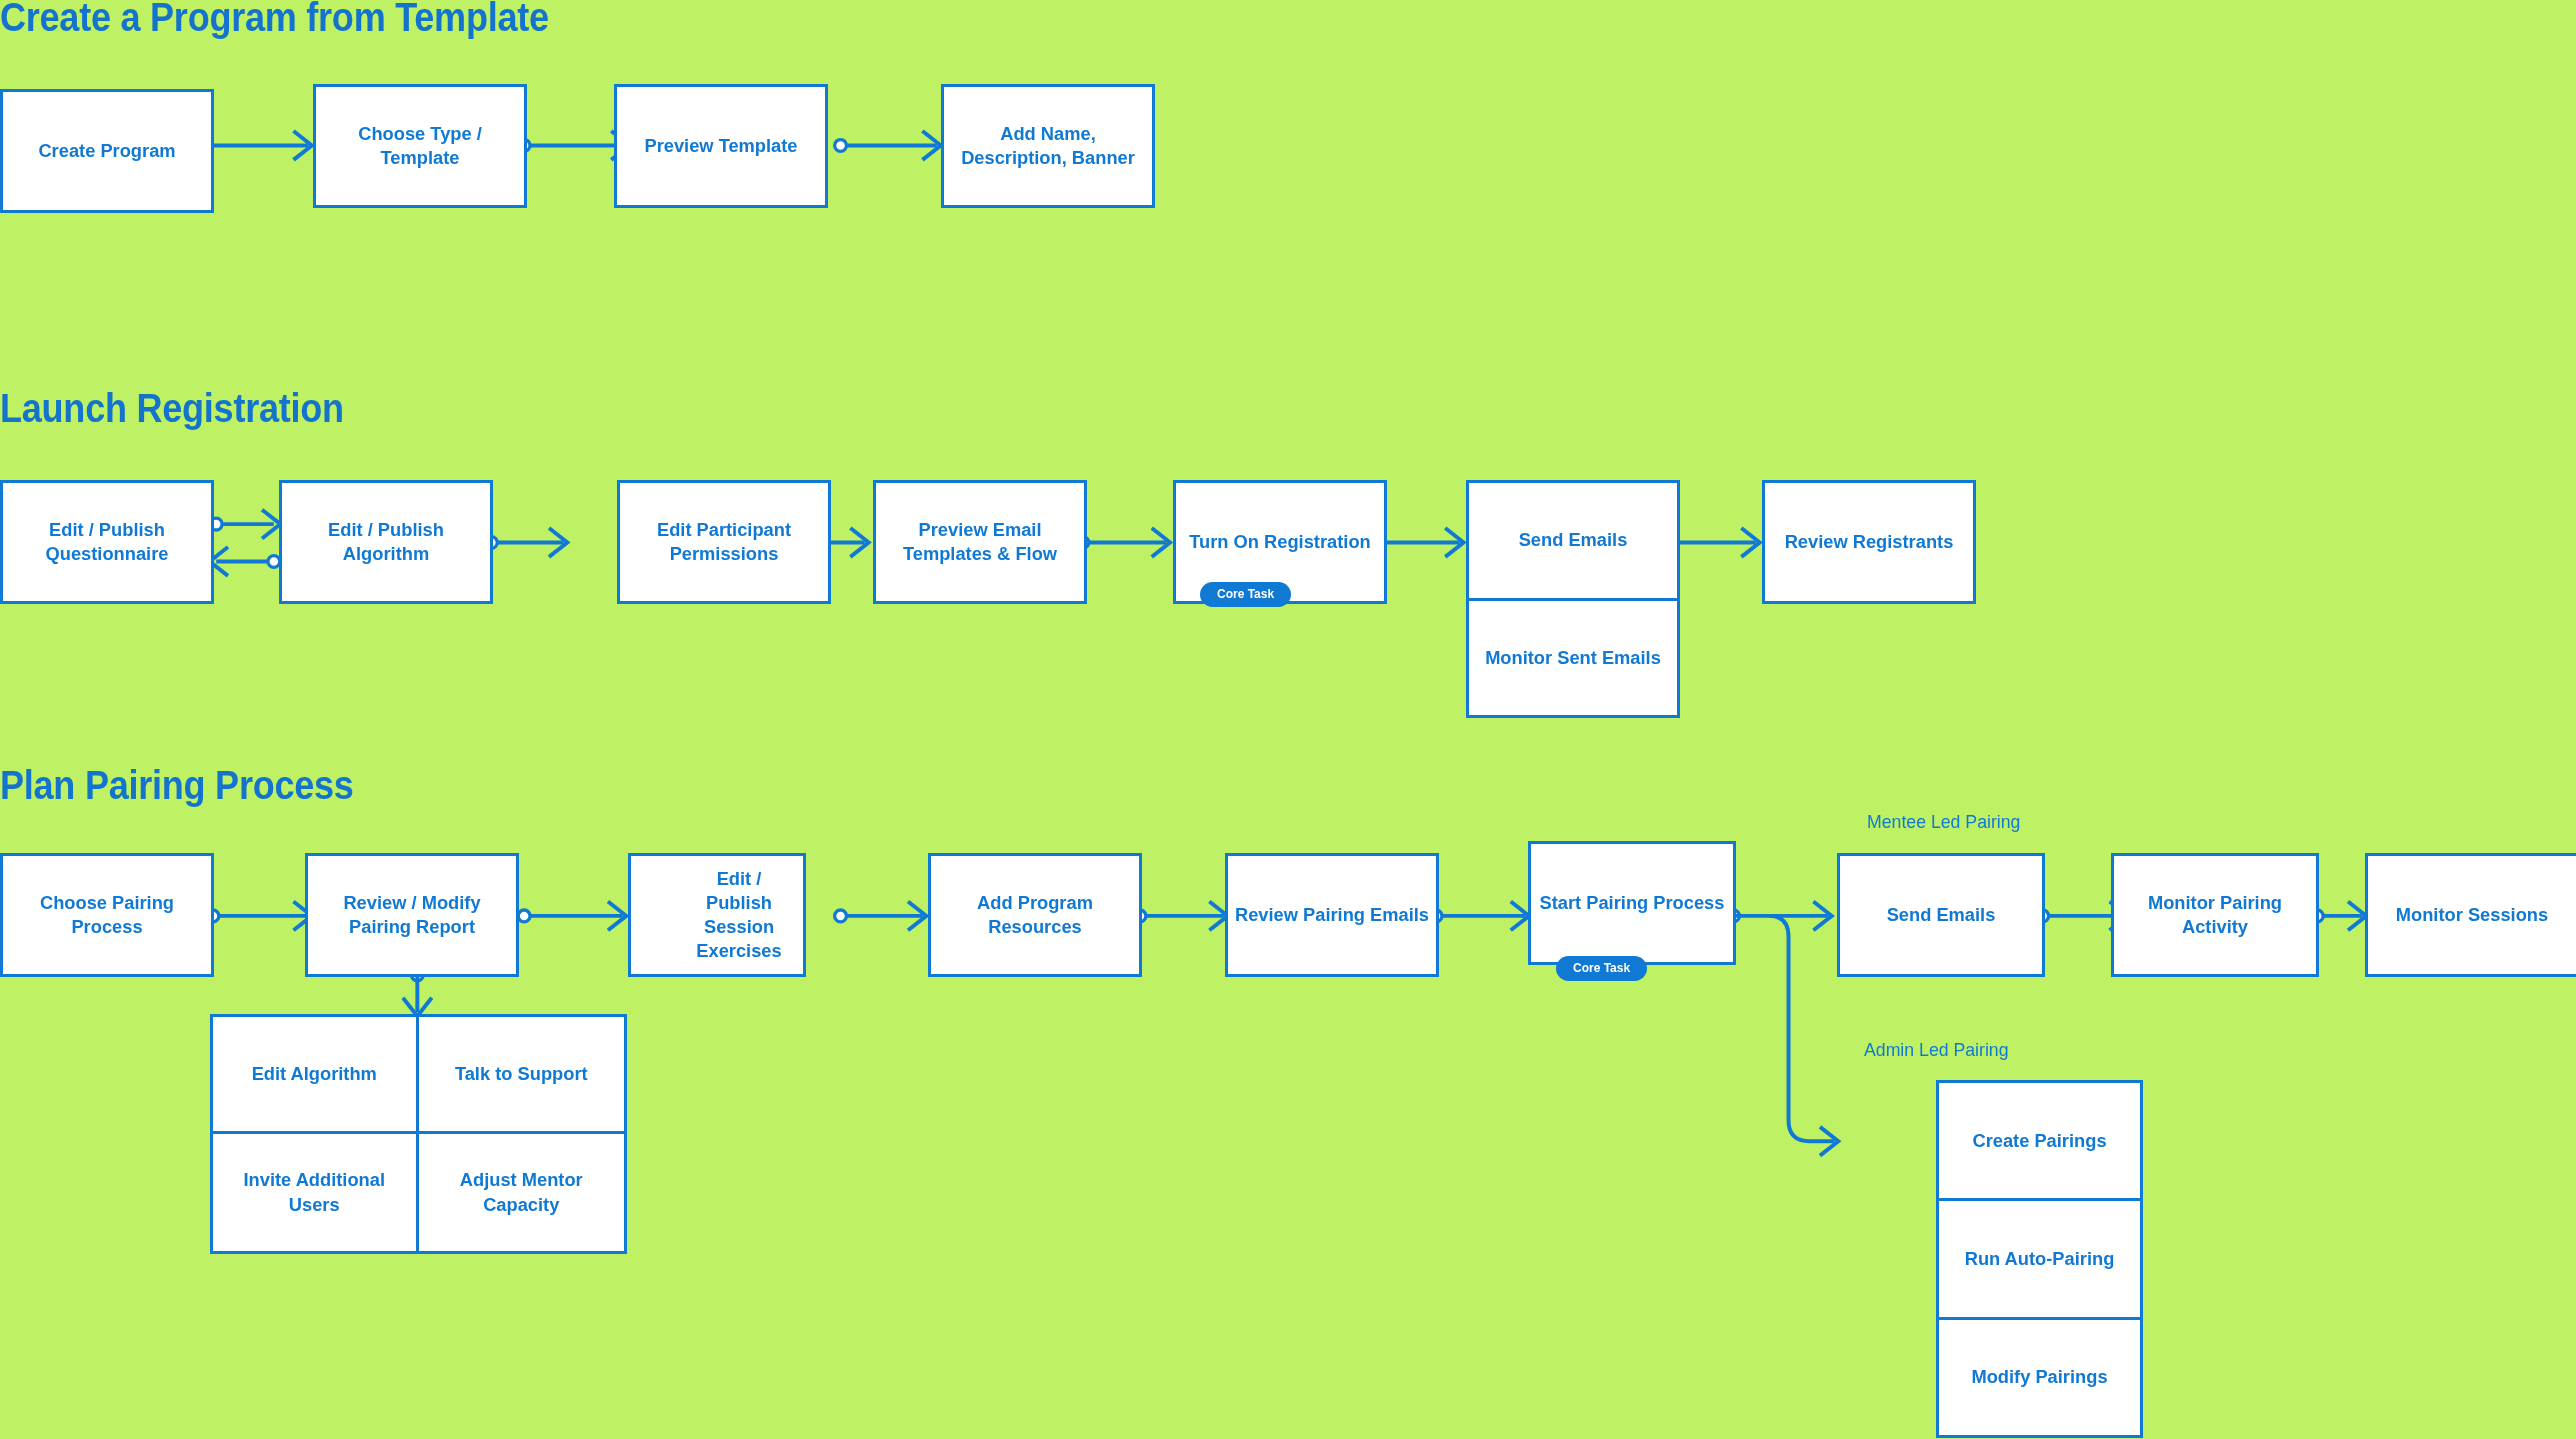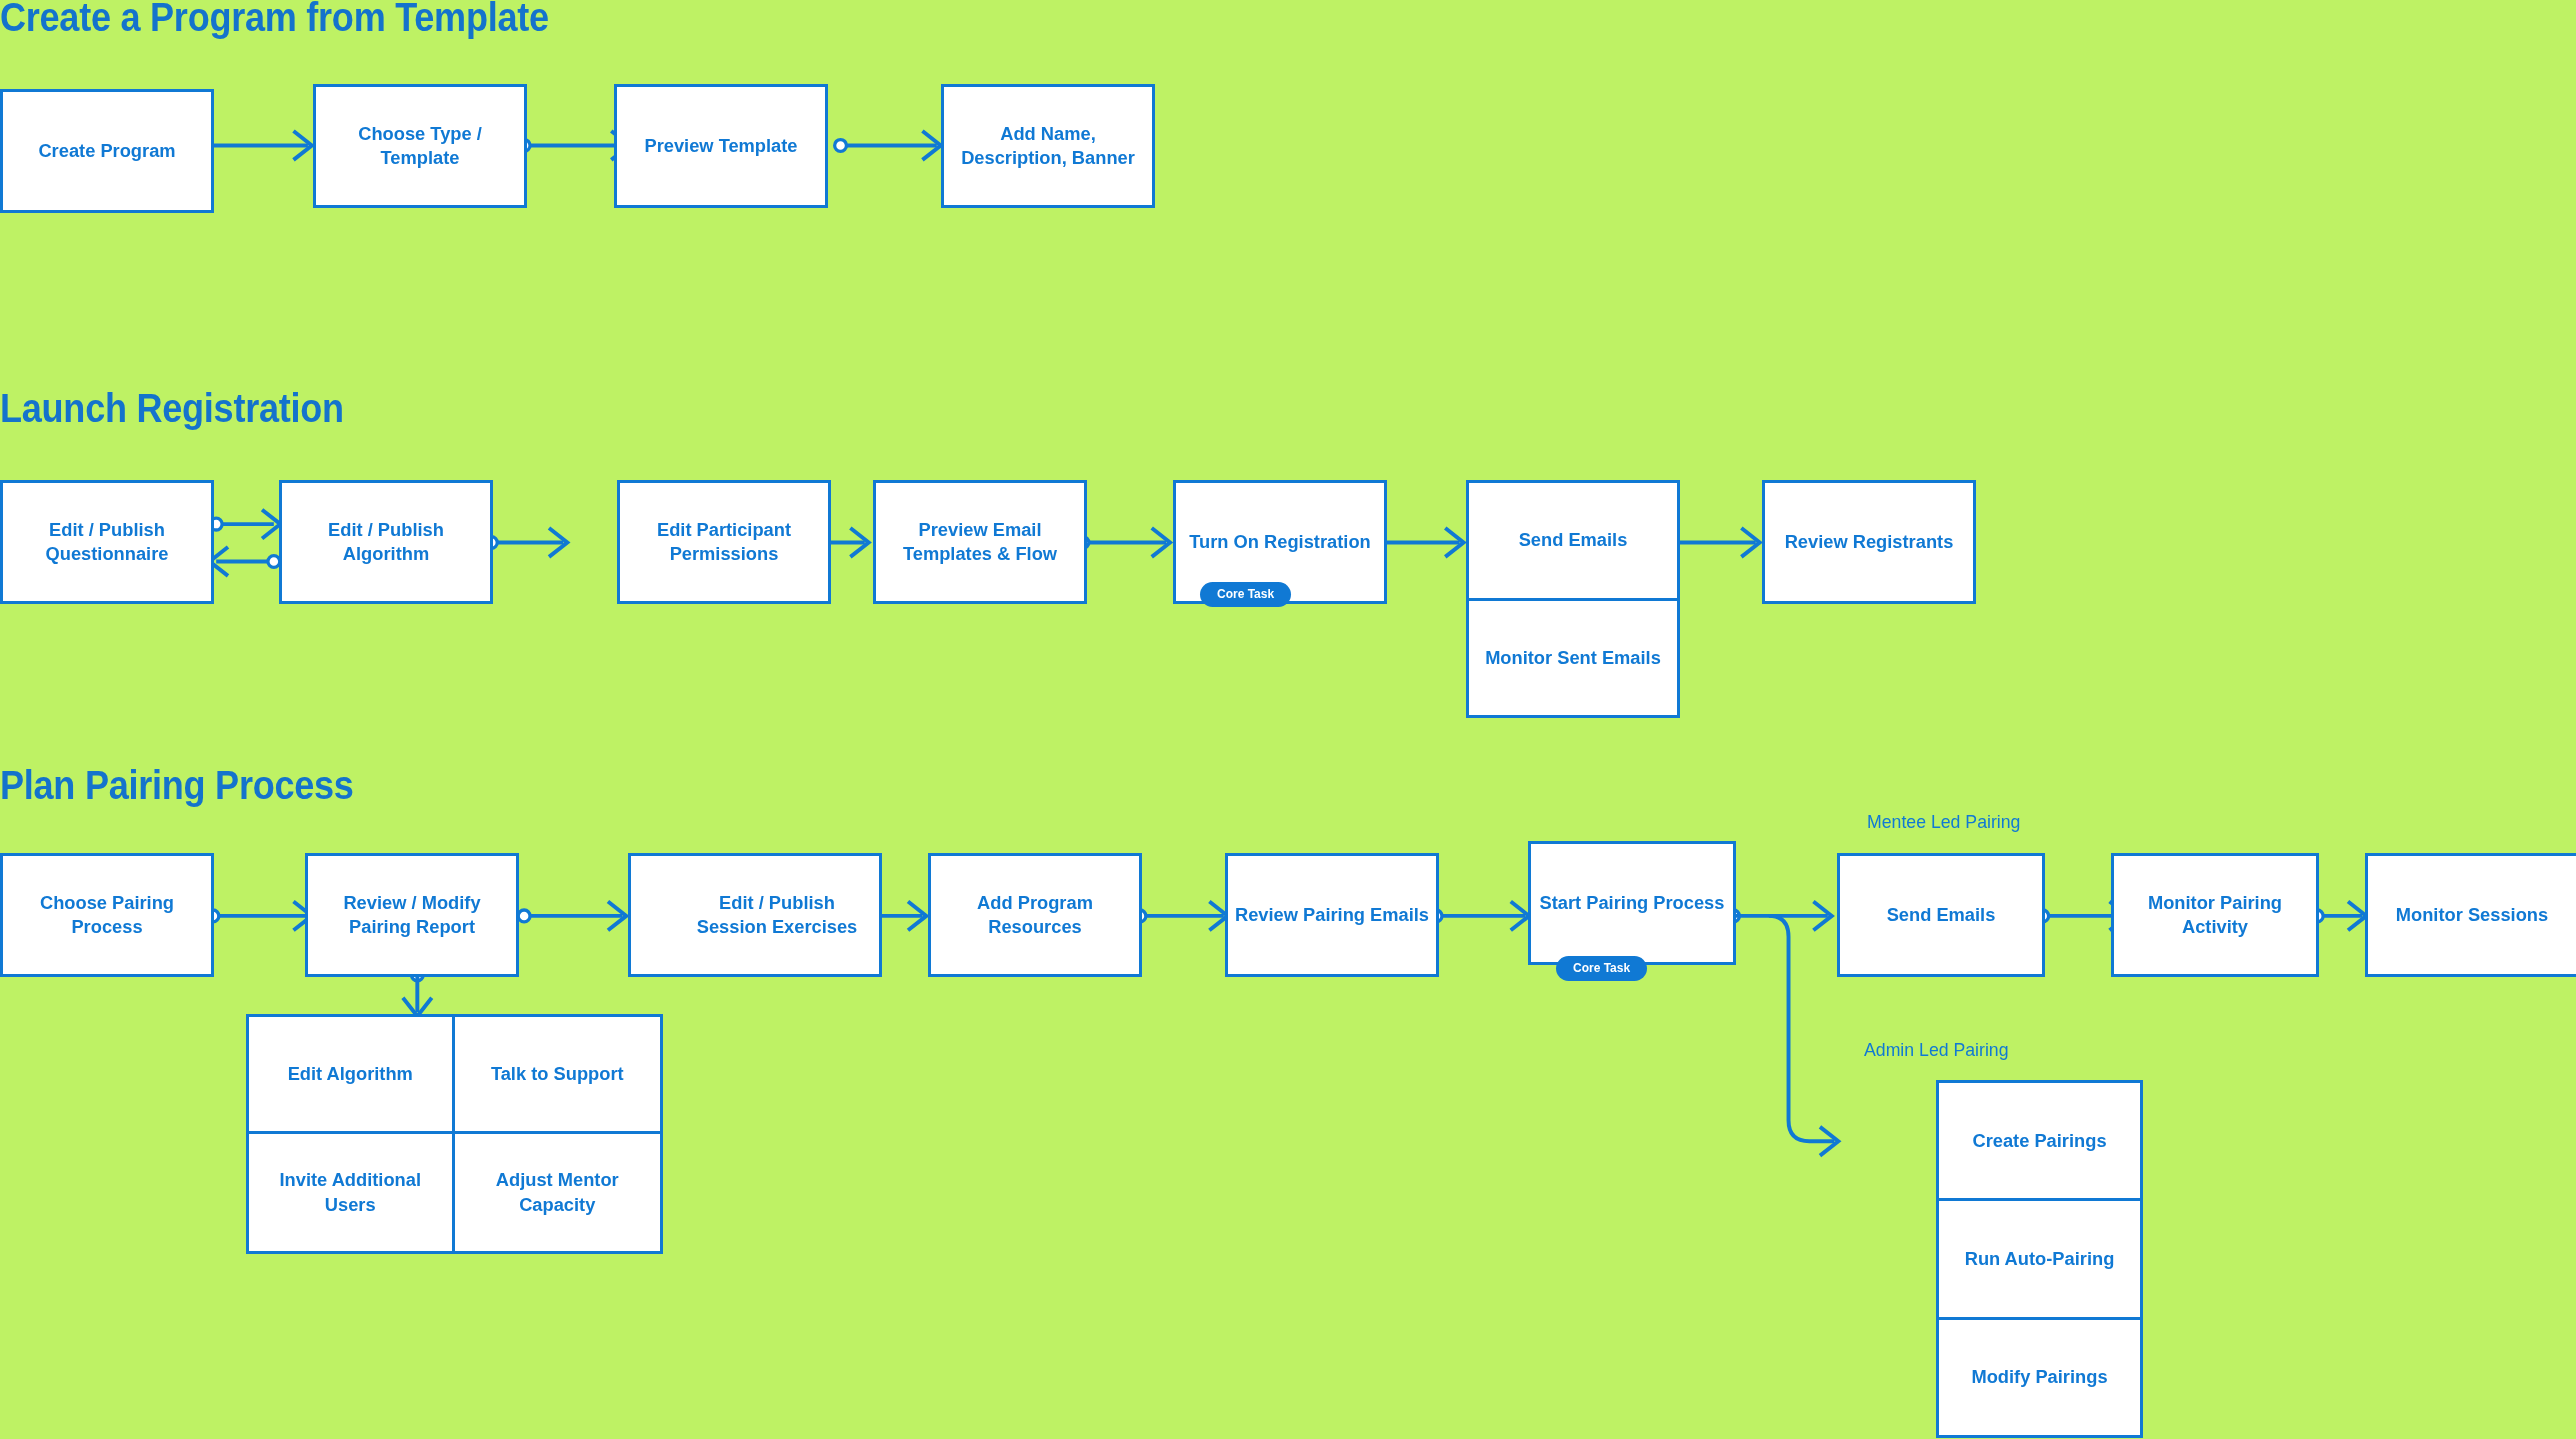--- a/index.html
+++ b/index.html
@@ -63,21 +63,20 @@
   }
   .node-split .cell:last-child { border-bottom: none; }
   .grid2x2 {
     position: absolute;
     box-sizing: border-box;
     border: 3.3px solid #1079D4;
     background: #ffffff;
     display: grid;
     grid-template-columns: 1fr 1fr;
     grid-template-rows: 1fr 1fr;
-    margin-left: 36px;
   }
   .grid2x2 .cell {
     display: flex;
     align-items: center;
     justify-content: center;
     text-align: center;
     border-right: 3.3px solid #1079D4;
     border-bottom: 3.3px solid #1079D4;
   }
   .grid2x2 .cell:nth-child(2),
@@ -257,21 +256,21 @@
   <div class="section-title" style="left:0px; top:765px;">Plan Pairing Process</div>
 
   <div class="node" style="left:0px; top:853px; width:214px; height:124px;">
     <span class="node-label">Choose Pairing Process</span>
   </div>
 
   <div class="node" style="left:305px; top:853px; width:214px; height:124px;">
     <span class="node-label">Review / Modify Pairing Report</span>
   </div>
 
-  <div class="node" style="left:628px; top:853px; width:254px; height:124px;padding-left:44px;">
+  <div class="node" style="left:628px; top:853px; width:178px; height:124px;padding-left:44px;">
     <span class="node-label">Edit / Publish Session Exercises</span>
   </div>
 
   <div class="node" style="left:928px; top:853px; width:214px; height:124px;">
     <span class="node-label">Add Program Resources</span>
   </div>
 
   <div class="node" style="left:1225px; top:853px; width:214px; height:124px;">
     <span class="node-label">Review Pairing Emails</span>
   </div>

